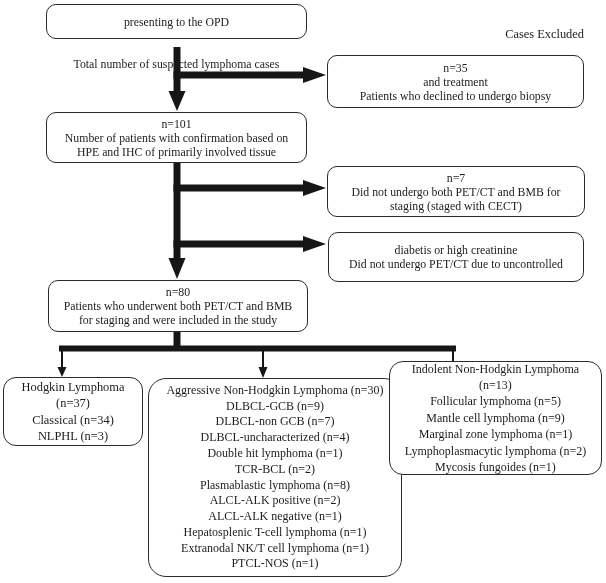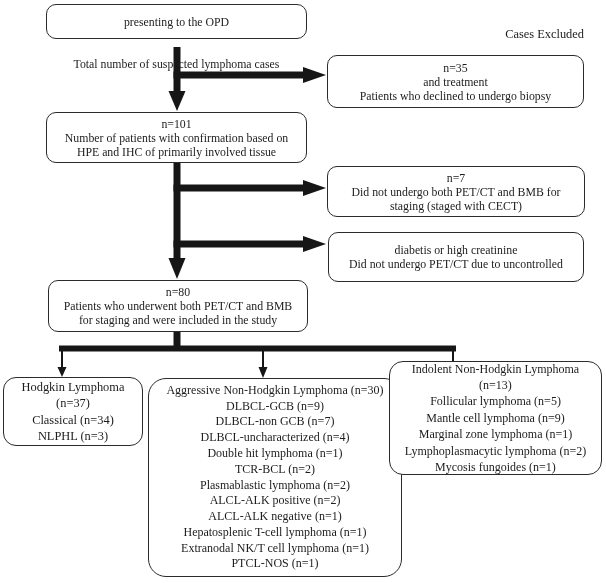--- a/index.html
+++ b/index.html
@@ -136,21 +136,21 @@
     <div class="ln">NLPHL (n=3)</div>
   </div>
 
   <div class="box outcome-box" id="box-aggressive">
     <div class="ln">Aggressive Non-Hodgkin Lymphoma (n=30)</div>
     <div class="ln">DLBCL-GCB (n=9)</div>
     <div class="ln">DLBCL-non GCB (n=7)</div>
     <div class="ln">DLBCL-uncharacterized (n=4)</div>
     <div class="ln">Double hit lymphoma (n=1)</div>
     <div class="ln">TCR-BCL (n=2)</div>
-    <div class="ln">Plasmablastic lymphoma (n=2)</div>
+    <div class="ln">Plasmablastic lymphoma (n=8)</div>
     <div class="ln">ALCL-ALK positive (n=2)</div>
     <div class="ln">ALCL-ALK negative (n=1)</div>
     <div class="ln">Hepatosplenic T-cell lymphoma (n=1)</div>
     <div class="ln">Extranodal NK/T cell lymphoma (n=1)</div>
     <div class="ln">PTCL-NOS (n=1)</div>
   </div>
 
   <div class="box outcome-box" id="box-indolent">
     <div class="ln">Indolent Non-Hodgkin Lymphoma (n=13)</div>
     <div class="ln">Follicular lymphoma (n=5)</div>

